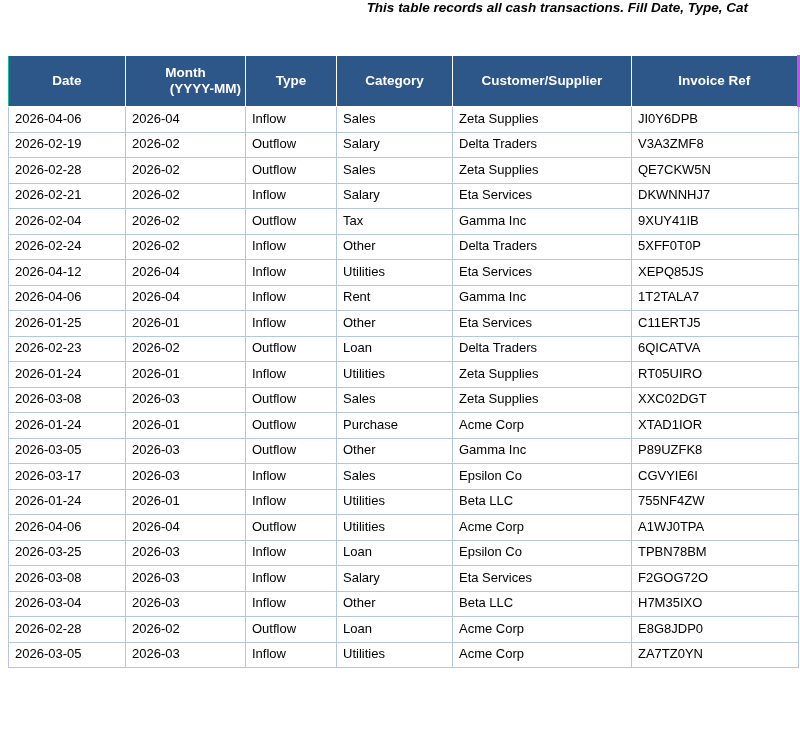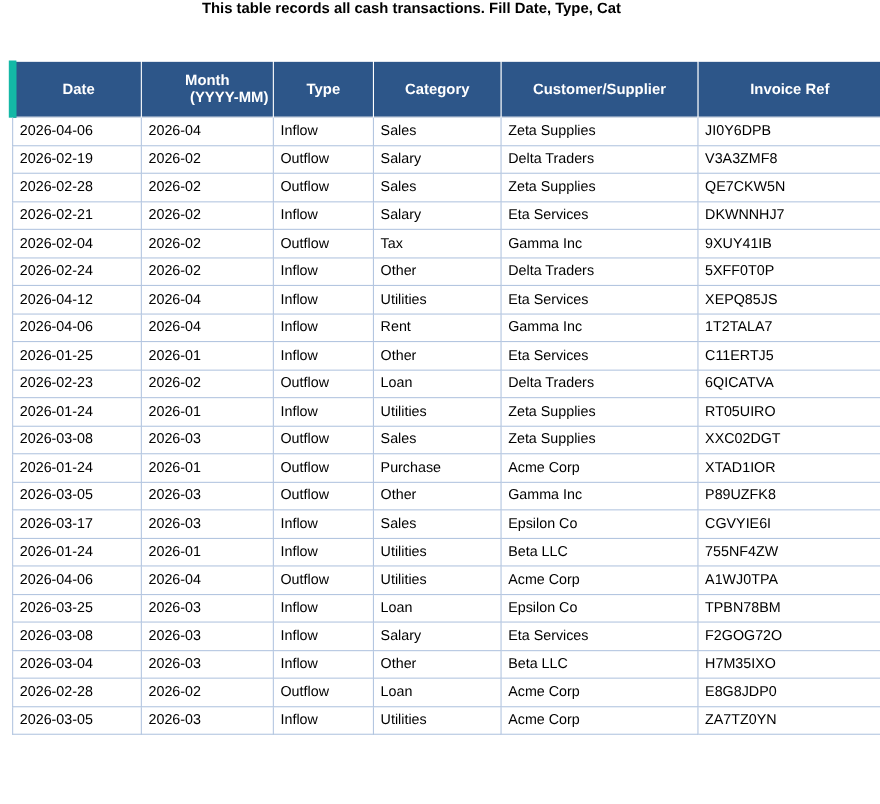--- a/index.html
+++ b/index.html
@@ -16,23 +16,24 @@
   .page {
     position: relative;
     width: 800px;
     height: 731px;
   }
   .note {
     position: absolute;
     top: 0px;
     left: 0px;
     width: 752px;
-    text-align: center;
+    text-align: right;
     padding-right: 4px;
     box-sizing: border-box;
+    font-style: italic;
     font-weight: bold;
     font-size: 13.5px;
     color: #000000;
     white-space: nowrap;
     overflow: hidden;
   }
   .table-wrap {
     position: absolute;
     top: 55px;
     left: 8px;
@@ -57,22 +58,22 @@
     color: #ffffff;
     font-weight: bold;
     font-size: 13.5px;
     text-align: center;
     vertical-align: middle;
     padding: 7px 4px;
     border: 1px solid #ffffff;
     line-height: 1.15;
     height: 36px;
   }
-  table.cash thead th:first-child { border-left: 7px solid #14b8a6; }
-  table.cash thead th:last-child  { border-right: 1px solid #d946ef; }
+  table.cash thead th:first-child { border-left: 1px solid #14b8a6; }
+  table.cash thead th:last-child  { border-right: 4px solid #d946ef; }
 
   table.cash tbody td {
     border: 1px solid #b4c6e0;
     padding: 2px 6px;
     height: 20.5px;
     line-height: 1.15;
     white-space: nowrap;
     overflow: hidden;
   }
   td.center { }

